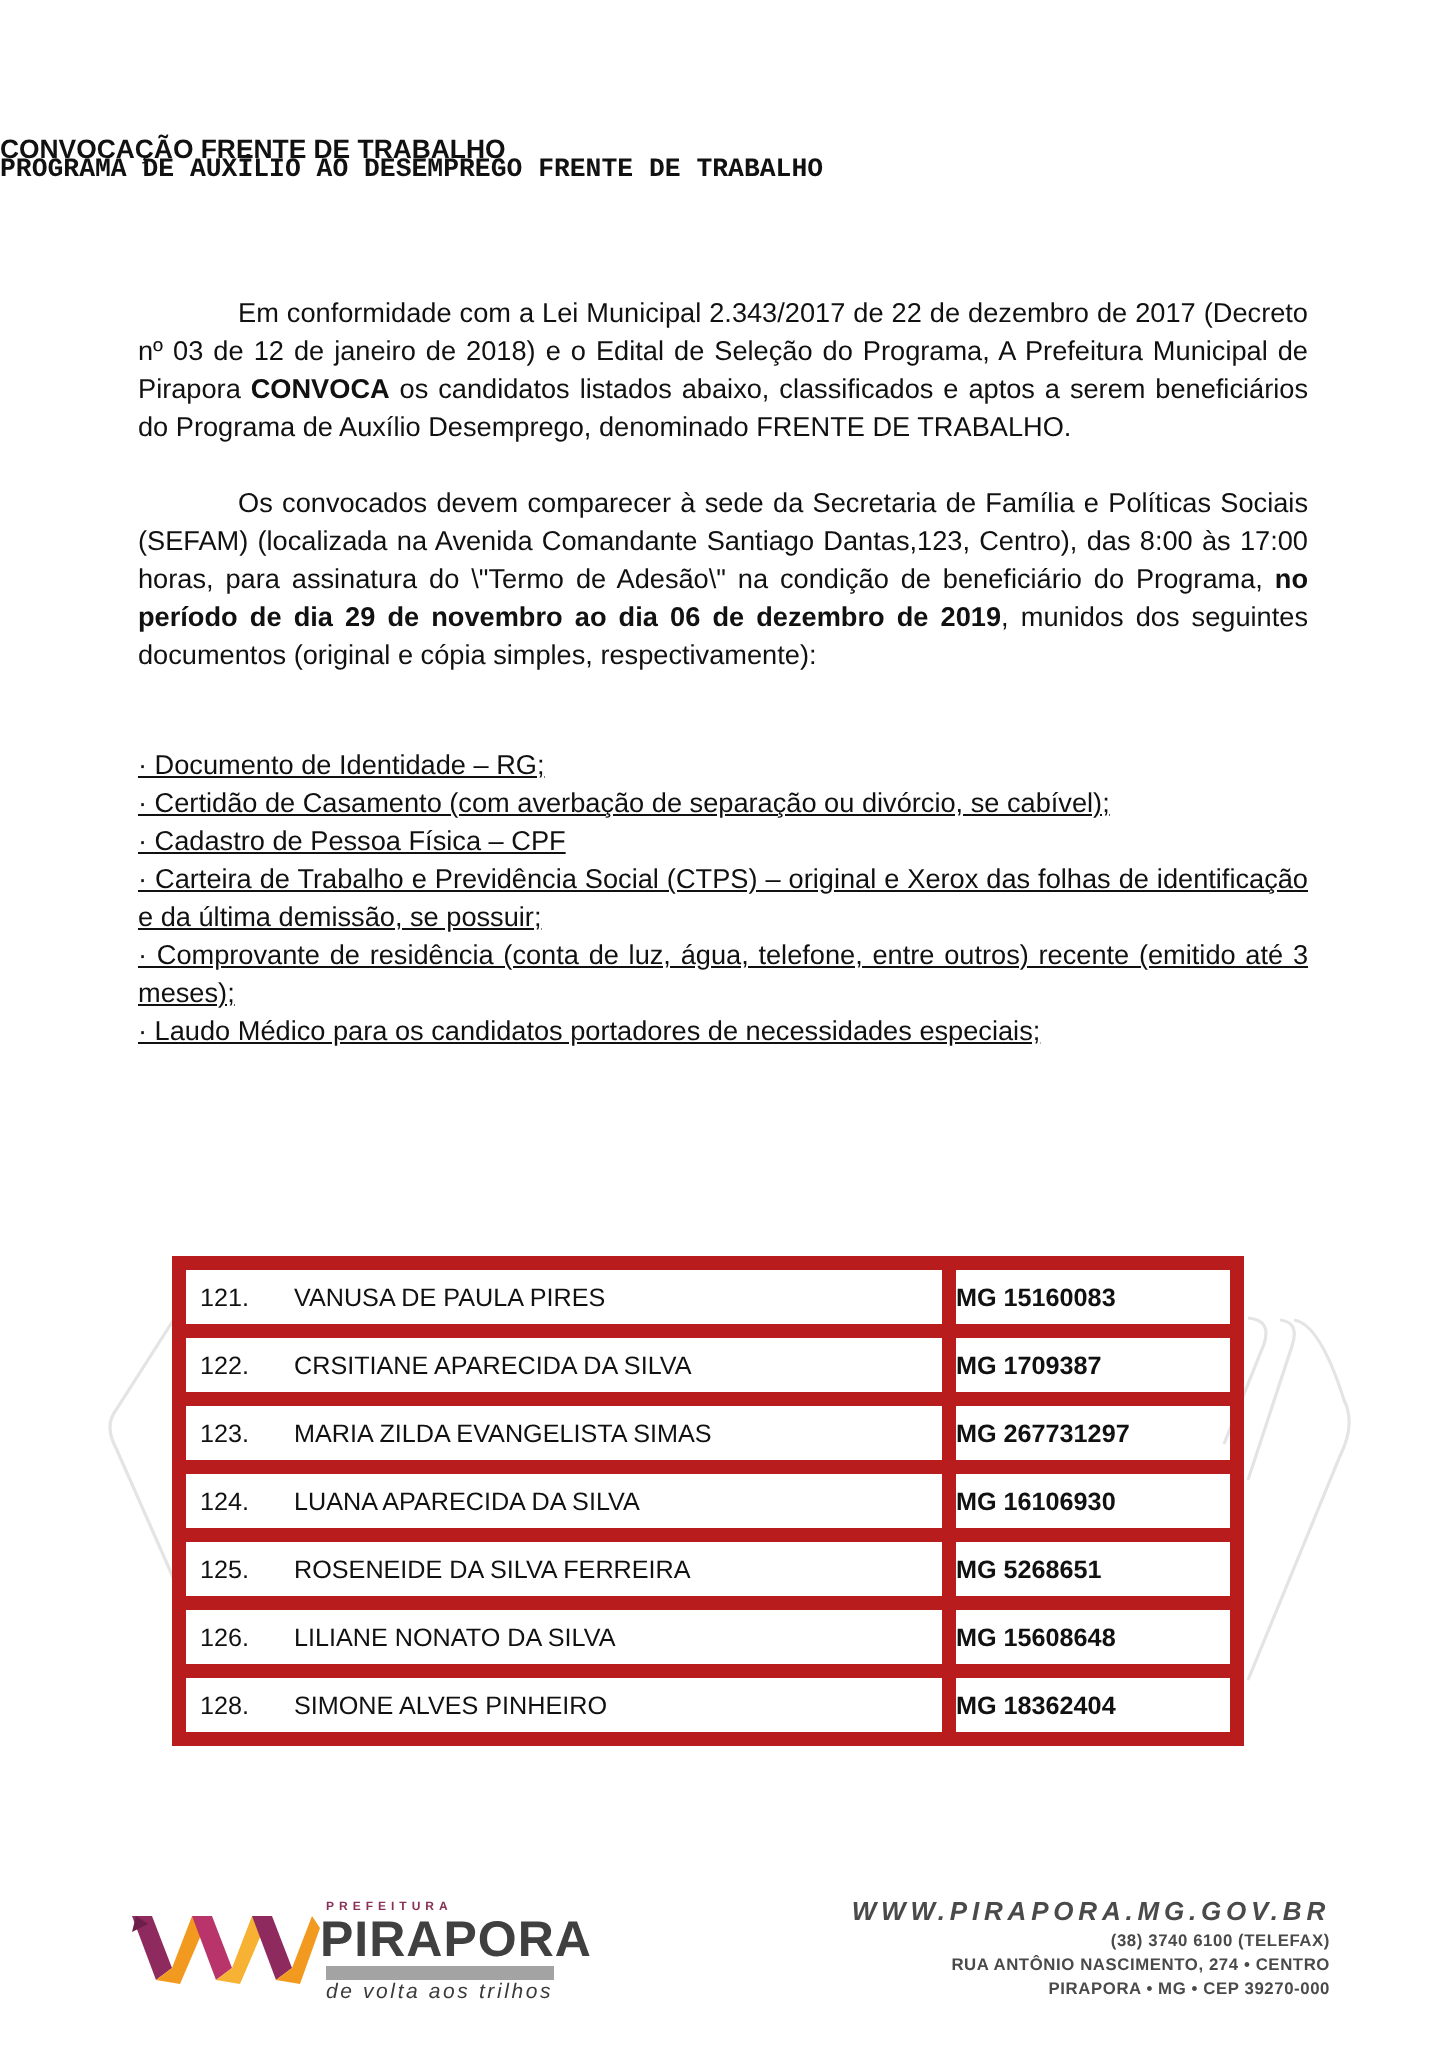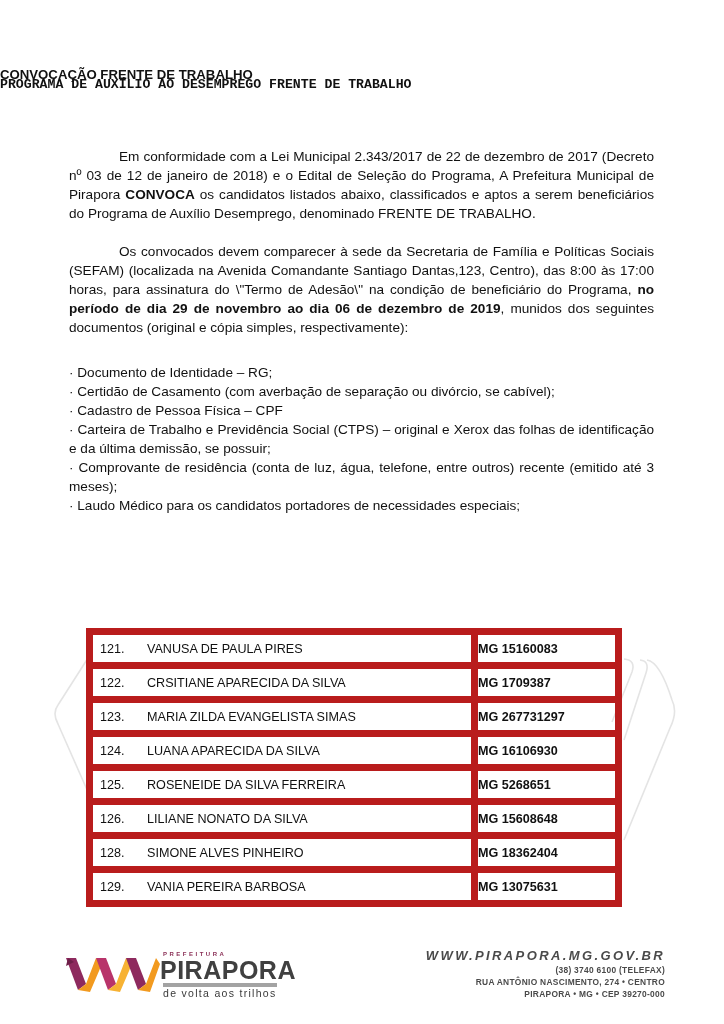--- a/index.html
+++ b/index.html
@@ -10,42 +10,42 @@
   .title { position: absolute; left: 0; width: 724px; 
            font-weight: bold; font-size: 13.2px; line-height: 18px; }
   .title.t1 { top: 66px; }
   .title.t2 { top: 76px; font-family: Liberation Mono, monospace; }
 
   .para { position: absolute; left: 69px; width: 585px; font-size: 13.6px;
           line-height: 19px; text-align: justify; }
   .indent { display: inline-block; width: 50px; }
   .p1 { top: 147px; }
   .p2 { top: 242px; }
-  .docs { position: absolute; left: 69px; width: 585px; top: 363px;
-          font-size: 13.6px; line-height: 19px; }
+  .docs { position: absolute; left: 69px; width: 585px; top: 373px;
+          font-size: 13.6px; line-height: 19px; text-decoration: underline; }
   .docs .item { text-align: justify; }
   .p3 { top: 536px; }
 
   
   .watermark { position: absolute; left: 0; top: 0; width: 724px; height: 1024px; pointer-events: none; }
 
   table.list { position: absolute; left: 86px; top: 628px; width: 536px;
                border-collapse: collapse; font-size: 12.6px; background: transparent; }
   table.list td { border: 7px solid #b91c1c; height: 27px; padding: 0; vertical-align: middle; }
   td.c-name { width: 378px; }
   td.c-rg { padding-left: 6px; font-weight: bold; }
   .num { display: inline-block; width: 47px; padding-left: 7px; }
 
   .footer-logo { position: absolute; left: 62px; top: 948px; width: 230px; height: 50px; }
   .logo-small { position: absolute; left: 163px; top: 951px; font-size: 6px; letter-spacing: 2.5px;
                 color: #8a2f56; font-weight: bold; }
   .logo-big { position: absolute; left: 160px; top: 957px; font-size: 25px; font-weight: bold;
               color: #404040; letter-spacing: 0.5px; line-height: 26px; }
-  .logo-tag { position: absolute; left: 163px; top: 983px; font-size: 10.5px; 
-              color: #3a3a3a; letter-spacing: 1.3px; border-top: 4px solid #a3a3a3; padding-top: 0px; line-height: 12px; }
+  .logo-tag { position: absolute; left: 163px; top: 983px; font-size: 10.5px; font-style: italic;
+              color: #3a3a3a; letter-spacing: 1.3px; border-top: 7px solid #a3a3a3; padding-top: 0px; line-height: 12px; }
 
   .footer-info { position: absolute; right: 59px; top: 948px; text-align: right; color: #4a4a4a; }
   .f-url { font-size: 13px; font-weight: bold; font-style: italic; letter-spacing: 2.4px; line-height: 16px; margin-left: 12px; }
   .f-line { font-size: 8.4px; font-weight: bold; line-height: 12px; letter-spacing: 0.3px; }
 </style>
 </head>
 <body>
 
 <div class="page">
 
@@ -96,24 +96,20 @@
         <td class="c-rg">MG 5268651</td>
       </tr>
       <tr>
         <td class="c-name"><span class="num">126.</span><span>LILIANE NONATO DA SILVA</span></td>
         <td class="c-rg">MG 15608648</td>
       </tr>
       <tr>
         <td class="c-name"><span class="num">128.</span><span>SIMONE ALVES PINHEIRO</span></td>
         <td class="c-rg">MG 18362404</td>
       </tr>
-      <tr>
-        <td class="c-name"><span class="num">129.</span><span>VANIA PEREIRA BARBOSA</span></td>
-        <td class="c-rg">MG 13075631</td>
-      </tr>
     </tbody>
   </table>
 
   <svg class="footer-logo" viewBox="0 0 230 50">
     <polygon points="4,10 14,10 24,36 16,42" fill="#8e2a5e"></polygon>
     <polygon points="16,42 24,36 34,10 40,16 28,44" fill="#f29a1f"></polygon>
     <polygon points="34,10 44,10 54,36 46,42" fill="#b8346a"></polygon>
     <polygon points="46,42 54,36 64,10 70,16 58,44" fill="#f7b233"></polygon>
     <polygon points="64,10 74,10 84,36 76,42" fill="#8e2a5e"></polygon>
     <polygon points="76,42 84,36 94,10 98,16 88,44" fill="#f29a1f"></polygon>

